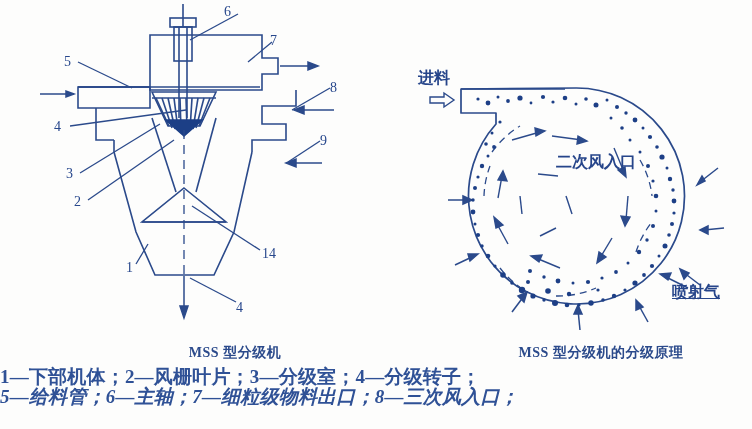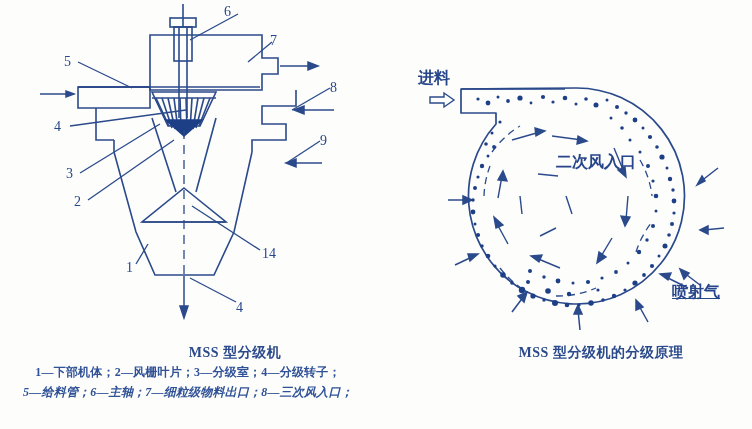--- a/index.html
+++ b/index.html
@@ -25,21 +25,21 @@
     color: #2b4a8b;
     font-family: "Liberation Serif", "DejaVu Serif", serif;
     white-space: nowrap;
     font-weight: bold;
   }
   .fig-title {
     font-size: 14px;
     letter-spacing: 0.5px;
   }
   .legend-line {
-    font-size: 12px;
+    font-size: 19px;
     letter-spacing: 0.2px;
     color: #2f5196;
   }
   .diag-label {
     position: absolute;
     color: #26458a;
     font-family: "Liberation Sans", sans-serif;
     font-weight: bold;
     font-size: 16px;
     white-space: nowrap;

